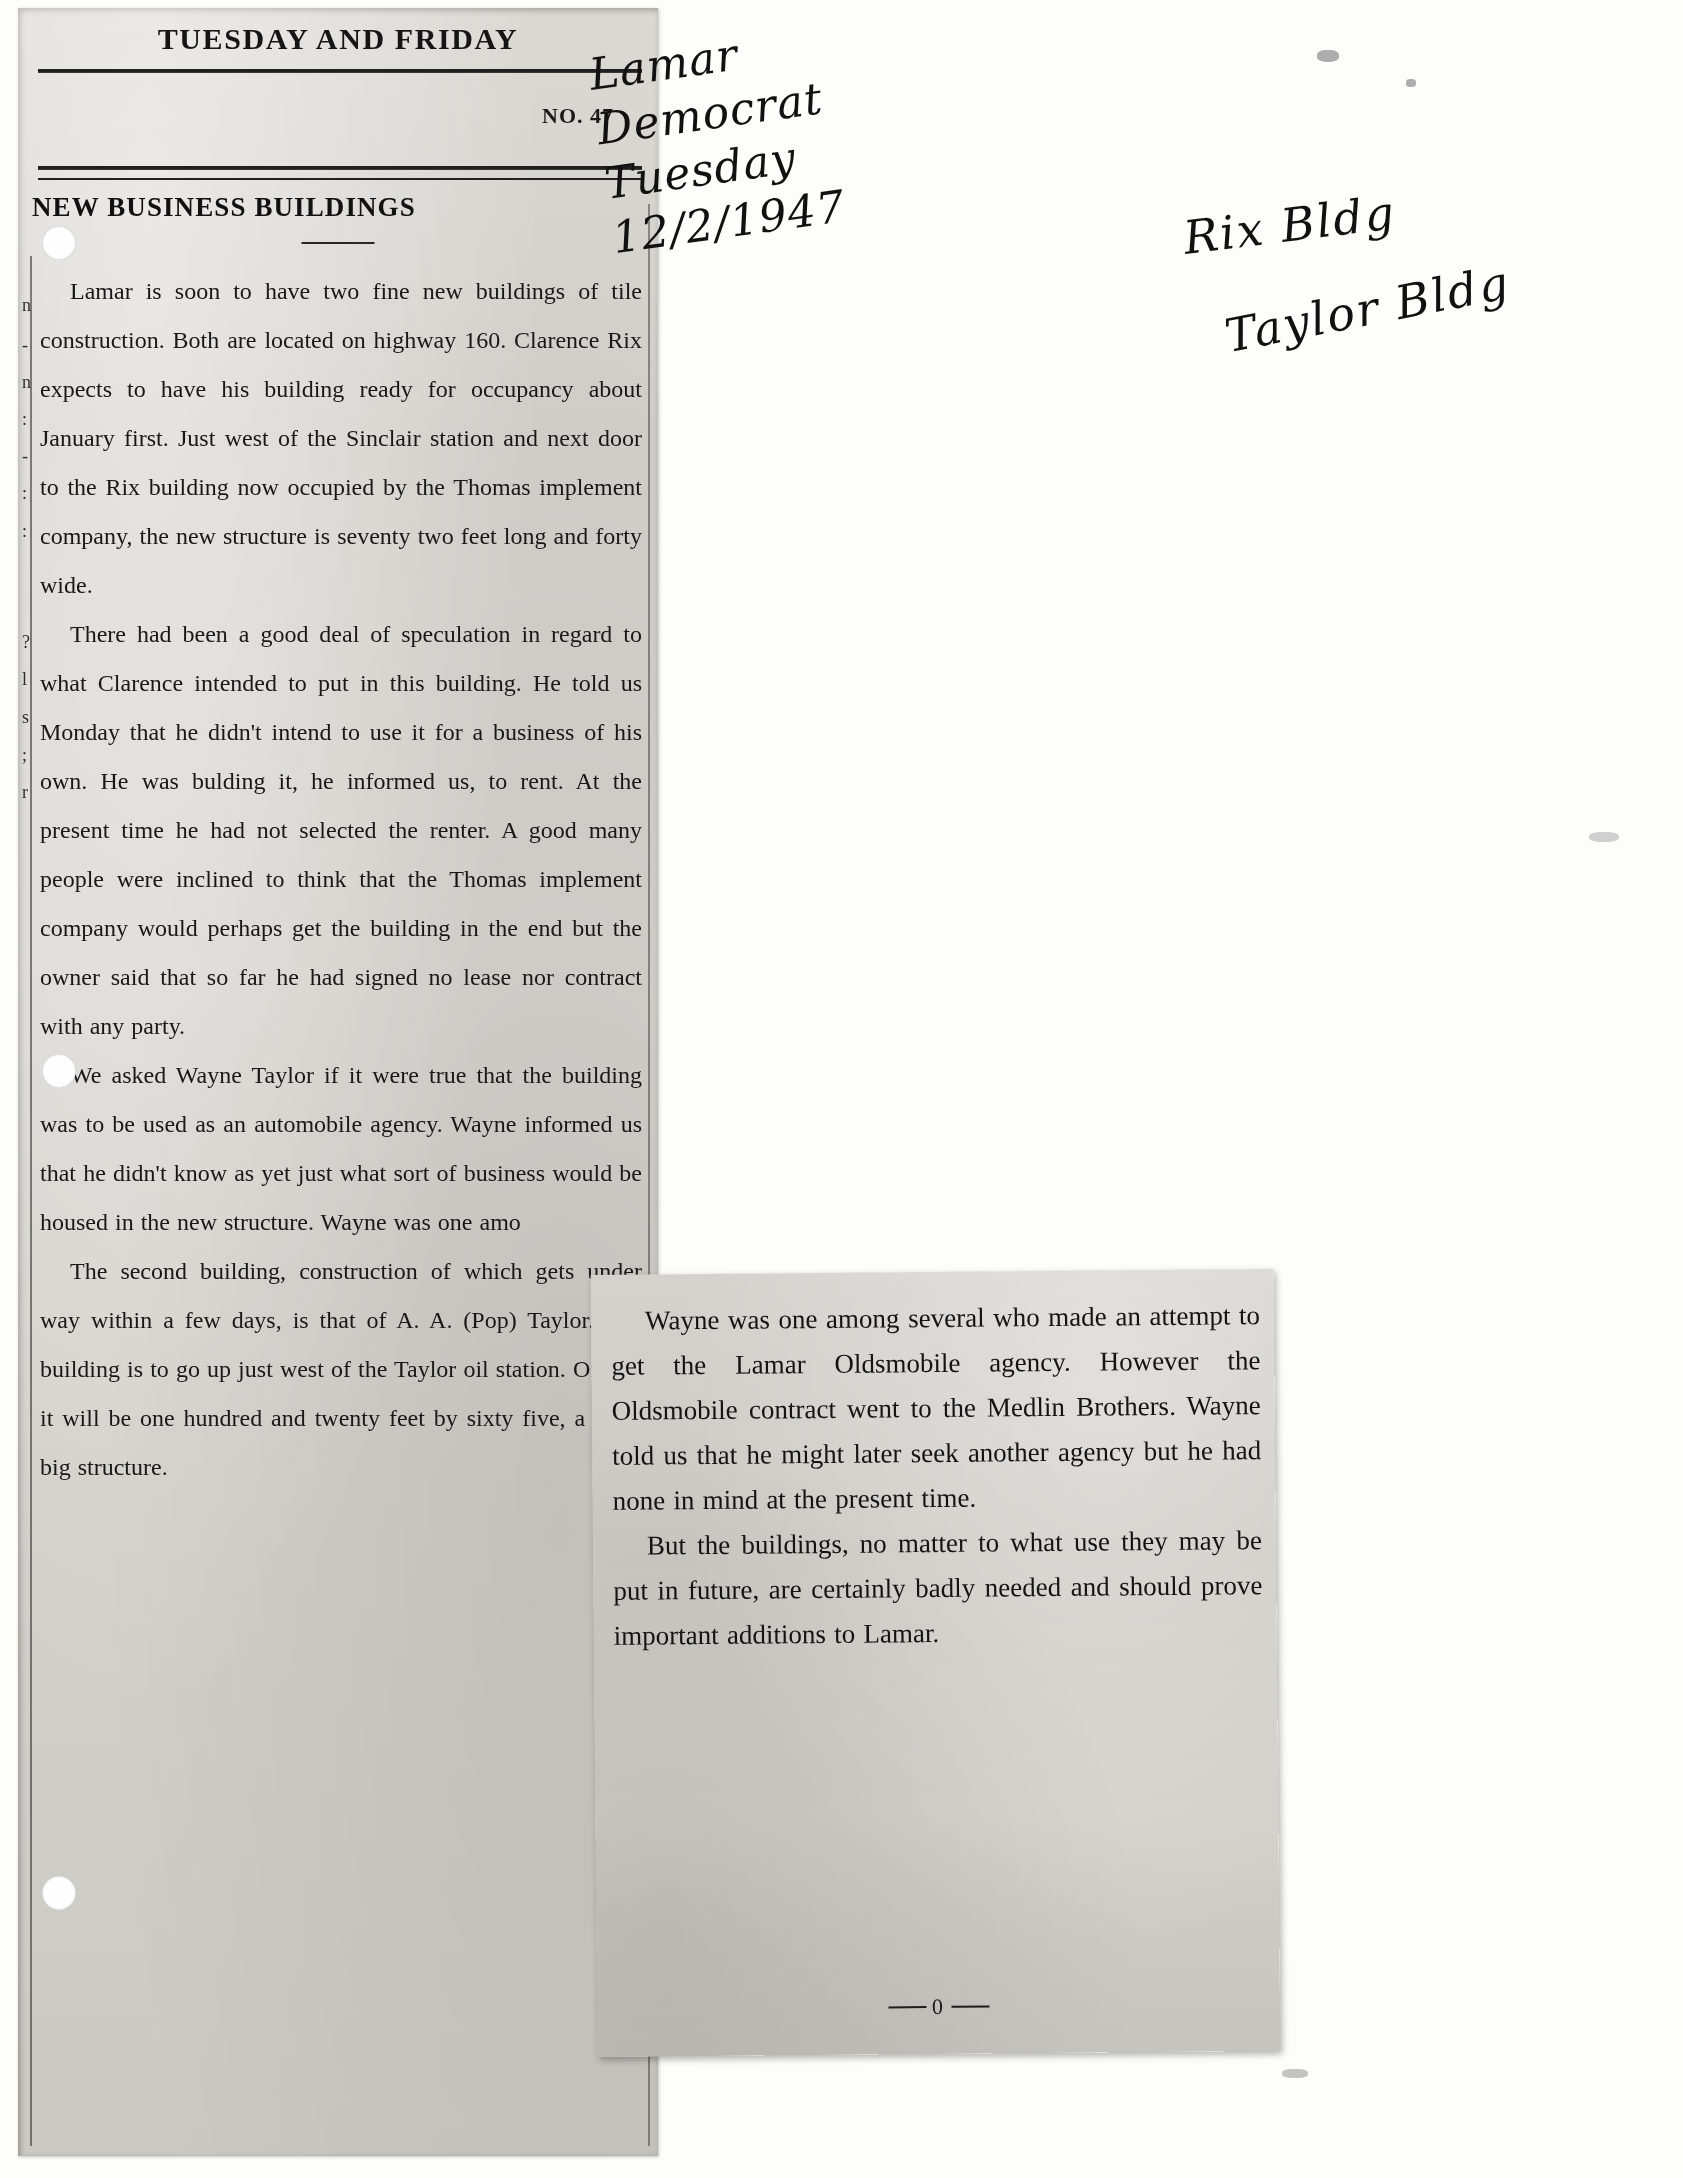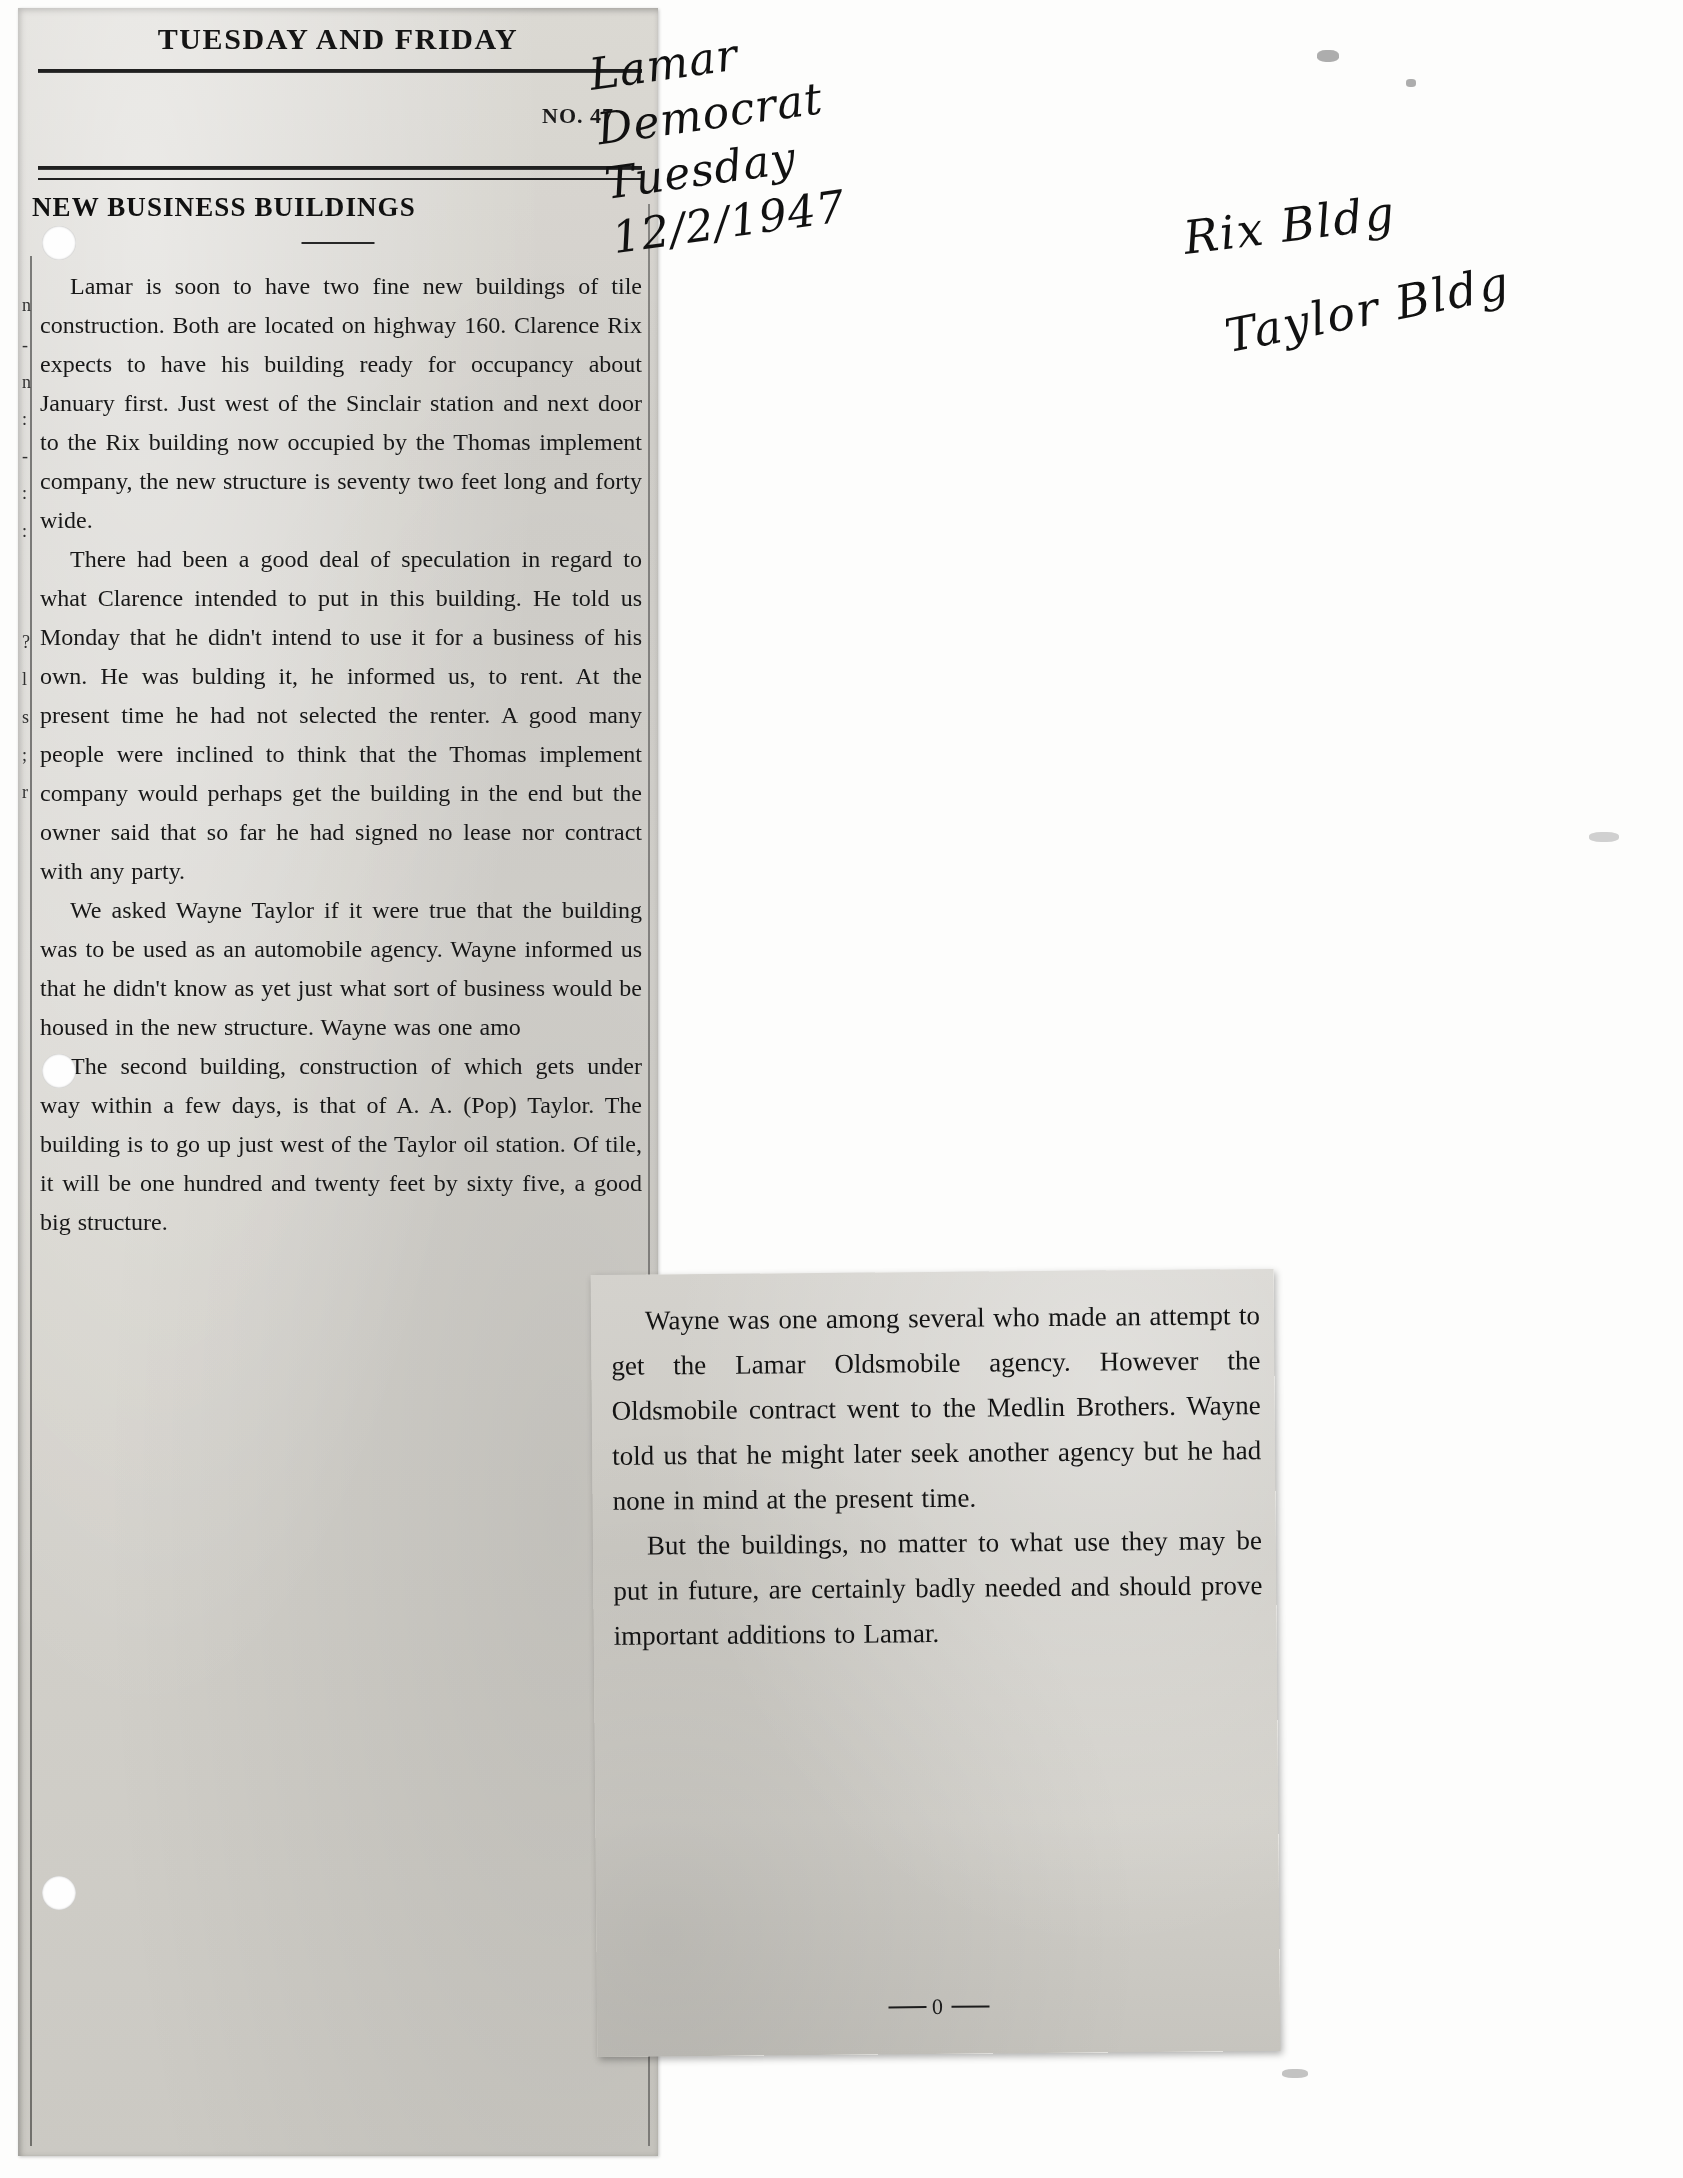--- a/index.html
+++ b/index.html
@@ -87,21 +87,21 @@
     top: 234px;
     width: 73px;
     border-top: 2px solid #2a2a2a;
   }
   .body-col {
     position: absolute;
     left: 22px;
     right: 16px;
     top: 259px;
     font-size: 24px;
-    line-height: 39px;
+    line-height: 49px;
     color: #1b1b1b;
     text-align: justify;
   }
   .body-col p {
     margin: 0;
     text-indent: 30px;
     word-spacing: 1px;
   }
   .col-edge-left {
     position: absolute;

